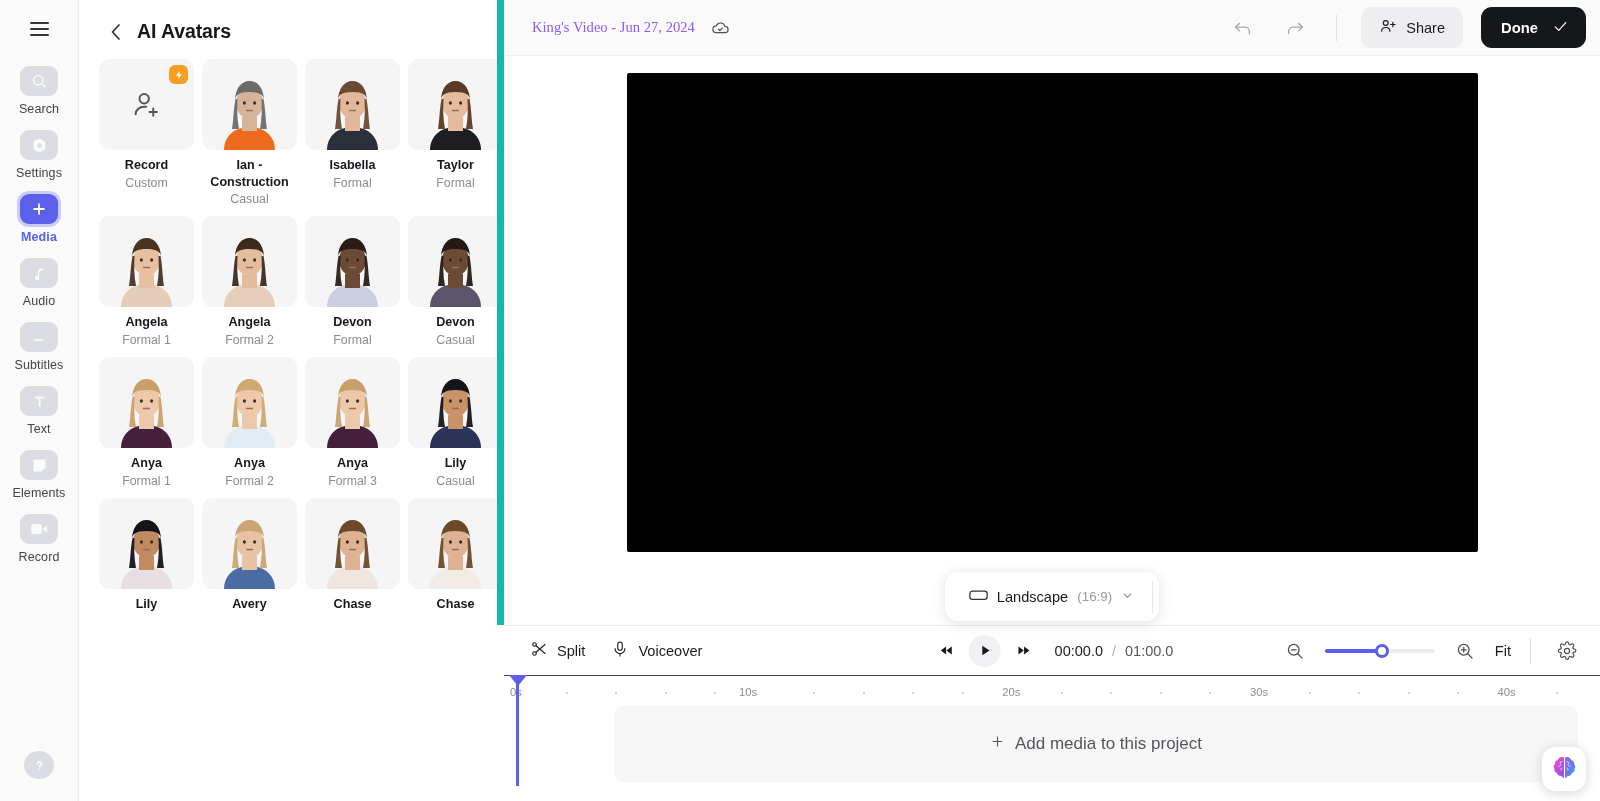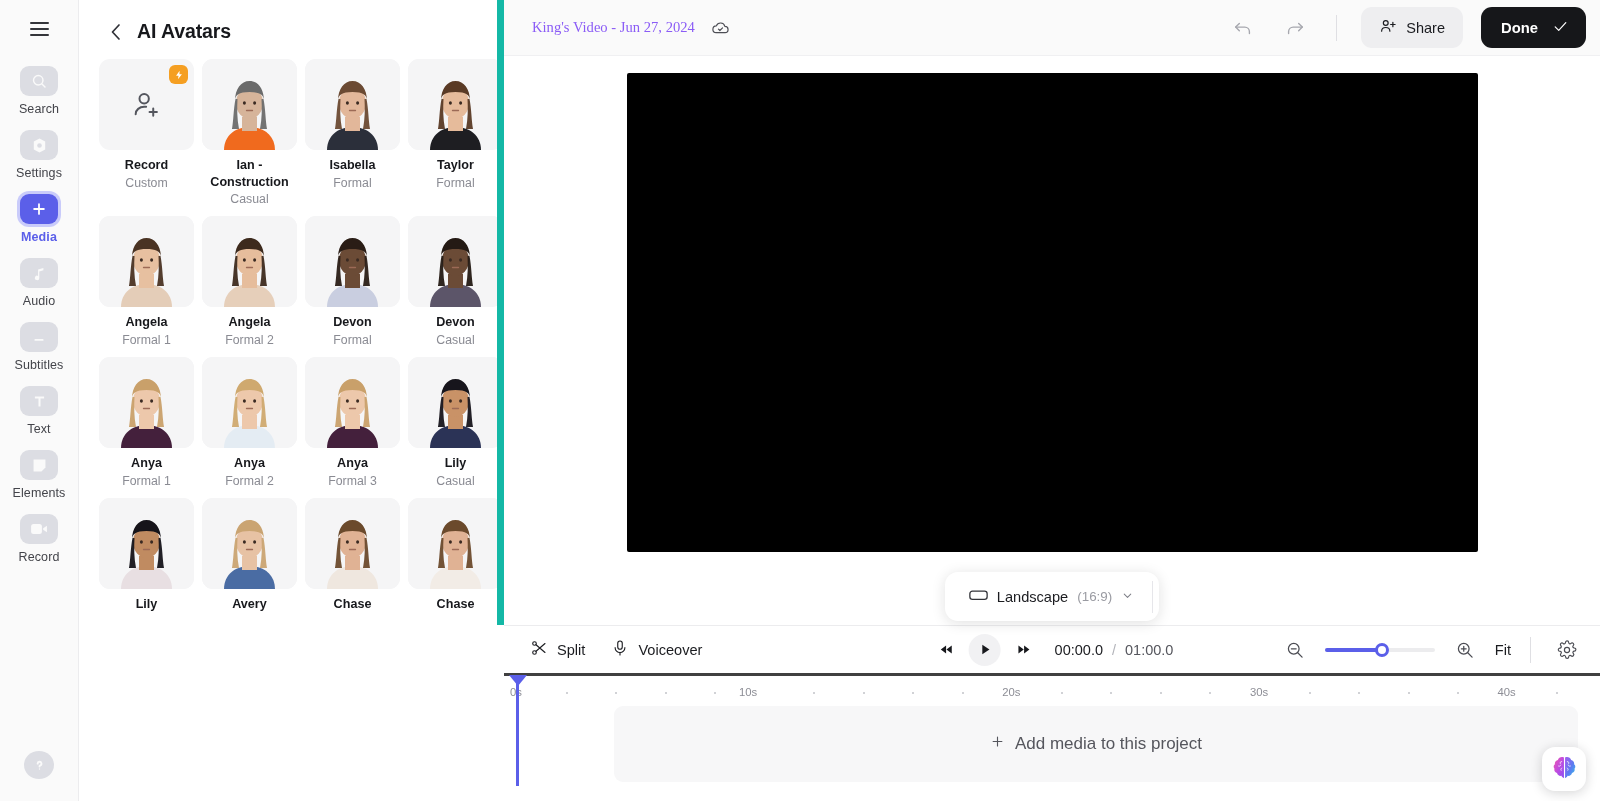--- a/index.html
+++ b/index.html
@@ -92,21 +92,21 @@
   .cc-item { display: flex; align-items: center; gap: 9px; padding: 0 18px; height: 40px;
      cursor: pointer; font-size: 14.6px; color: #1b1c20; }
   .cc-sub { color: #9a9ba2; font-size: 13.4px; }
   .cc-div { width: 1px; height: 32px; background: #e6e6ea; }
   .swatch { width: 25px; height: 25px; border-radius: 50%; background: #000; }
 
   
   .timeline { height: 176px; border-top: 1px solid #ececee; background: #fff;
      display: flex; flex-direction: column; }
   .tl-tools { height: 50px; display: flex; align-items: center; padding: 0 16px 0 26px;
-     border-bottom: 3px solid #404040; position: relative; }
+     border-bottom: 1px solid #404040; position: relative; }
   .tool { display: flex; align-items: center; gap: 9px; font-size: 14.6px; color: #1b1c20;
      cursor: pointer; margin-right: 26px; }
   .transport { position: absolute; left: 50%; transform: translateX(-50%);
      display: flex; align-items: center; gap: 8px; }
   .t-btn { width: 30px; height: 30px; border-radius: 50%; display: flex; align-items: center;
      justify-content: center; cursor: pointer; color: #17181c; background: transparent; border: 0; }
   .t-play { width: 32px; height: 32px; background: #f1f1f3; }
   .time-txt { font-size: 14.5px; color: #1b1c20; margin-left: 8px; }
   .time-sep { color: #b3b4ba; margin: 0 9px; }
   .time-total { color: #55565d; }

